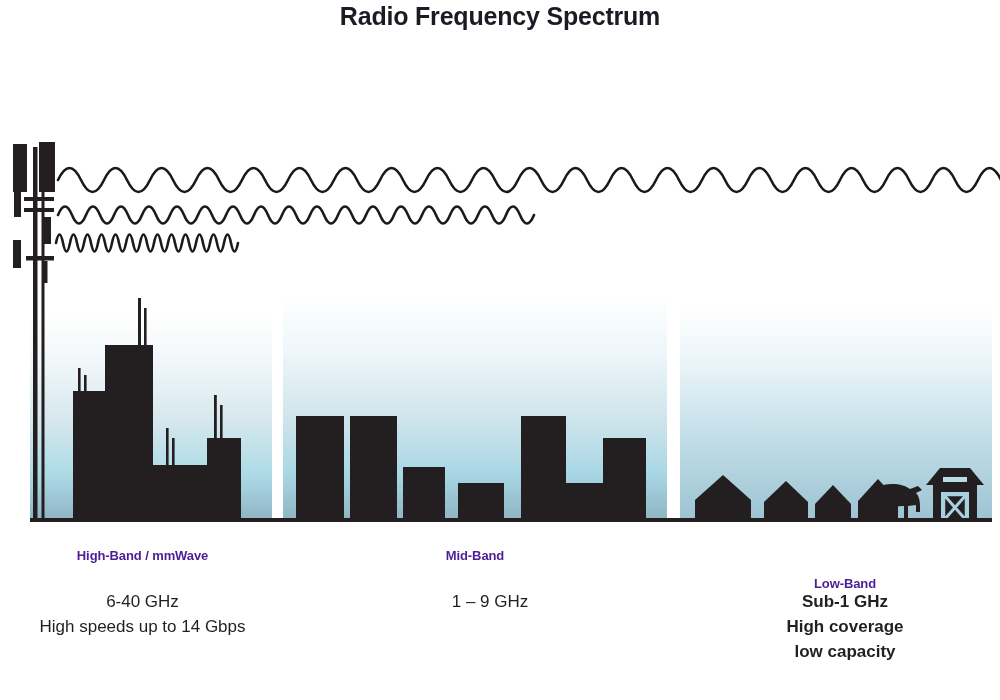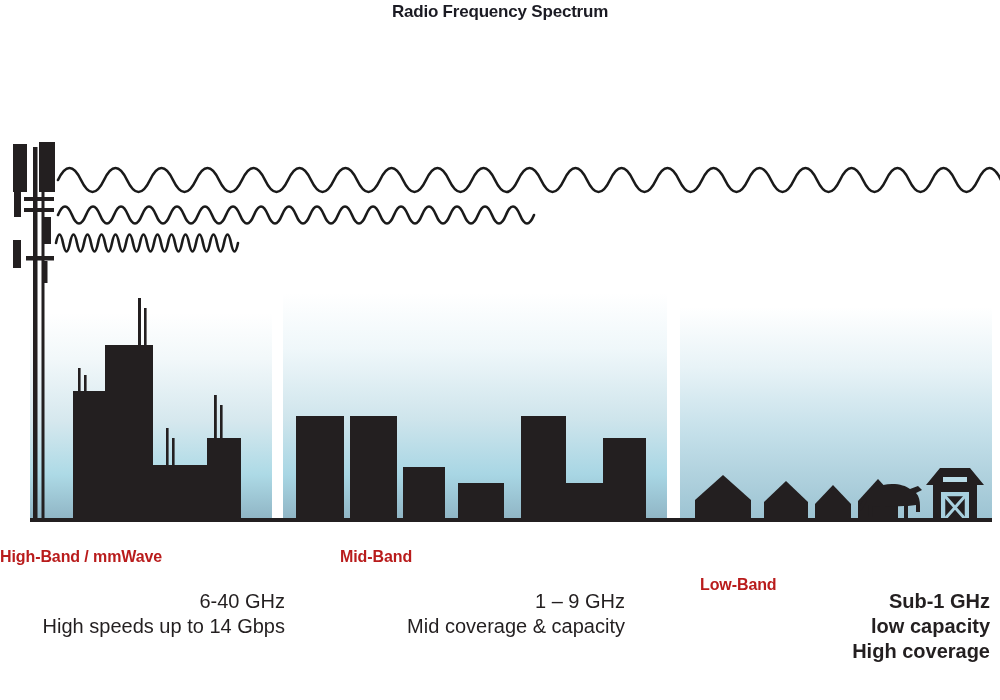--- a/index.html
+++ b/index.html
@@ -23,49 +23,49 @@
     width: 1000px;
     height: 700px;
   }
 
   .title {
     position: absolute;
     left: 0;
     top: 2px;
     width: 1000px;
     text-align: center;
-    font-size: 17px;
+    font-size: 25px;
     font-weight: bold;
     letter-spacing: -0.2px;
     color: #1b1b23;
   }
 
   
   .scene {
     position: absolute;
     left: 0;
     top: 120px;
     width: 1000px;
     height: 410px;
   }
   .scene svg { display: block; }
 
   
   .band-label {
     position: absolute;
-    text-align: left;
-    font-size: 16px;
+    text-align: center;
+    font-size: 13px;
     font-weight: bold;
-    color: #b91c1c;
+    color: #4c1d95;
     letter-spacing: -0.1px;
   }
   .band-desc {
     position: absolute;
-    text-align: right;
-    font-size: 20px;
+    text-align: center;
+    font-size: 17px;
     line-height: 25px;
     color: #231f20;
   }
   .band-desc div { white-space: nowrap; }
 
   #band-high-label { left: 0px;   top: 548px; width: 285px; }
   #band-high-desc  { left: 0px;   top: 589px; width: 285px; }
 
   #band-mid-label  { left: 340px; top: 548px; width: 270px; }
   #band-mid-desc   { left: 355px; top: 589px; width: 270px; }
@@ -235,23 +235,22 @@
 
   <div class="band-label" id="band-high-label">High-Band / mmWave</div>
   <div class="band-desc" id="band-high-desc">
     <div>6-40 GHz</div>
     <div>High speeds up to 14 Gbps</div>
   </div>
 
   <div class="band-label" id="band-mid-label">Mid-Band</div>
   <div class="band-desc" id="band-mid-desc">
     <div>1 – 9 GHz</div>
-    <div>Mid coverage &amp; capacity</div>
   </div>
 
   <div class="band-label" id="band-low-label">Low-Band</div>
   <div class="band-desc" id="band-low-desc">
     <div>Sub-1 GHz</div>
+    <div>High coverage</div>
     <div>low capacity</div>
-    <div>High coverage</div>
   </div>
 
 </div>
 
 </body></html>

